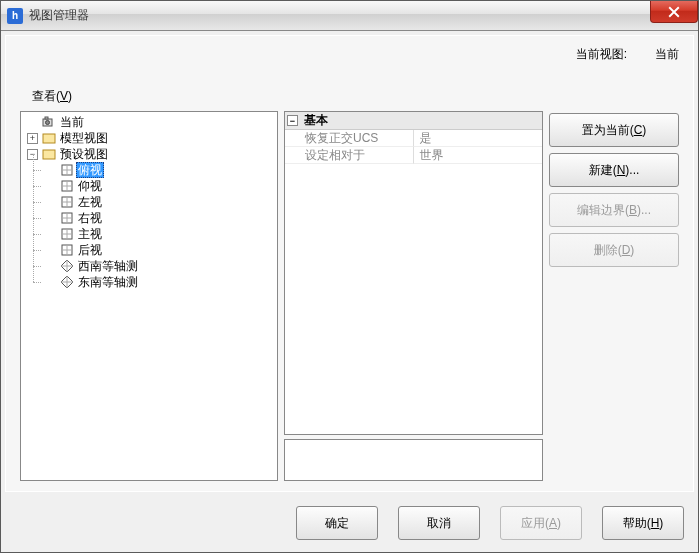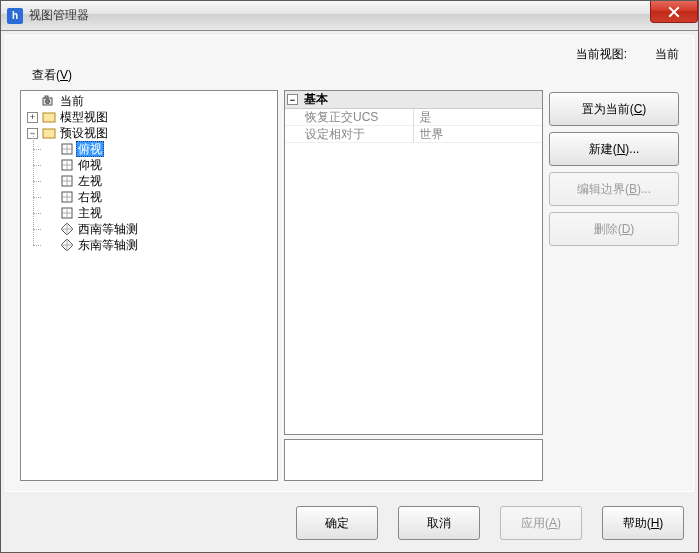--- a/index.html
+++ b/index.html
@@ -46,21 +46,21 @@
     margin: 4px;
     display: flex; flex-direction: column;
     padding: 10px 14px 10px 14px;
   }
   .top-labels {
     display: flex; align-items: center; gap: 28px;
     margin-bottom: 4px;
     padding-left: 4px;
     justify-content: flex-end;
   }
-  .view-menu { margin-bottom: 6px; padding-left: 12px; }
+  .view-menu { margin-bottom: 6px; padding-left: 12px; margin-top: 21px; }
   .view-menu u { text-decoration: underline; }
   .main-area {
     flex: 1;
     display: flex;
     gap: 6px;
     min-height: 0;
   }
   
   .tree-panel {
     width: 258px;
@@ -297,20 +297,33 @@
                       </svg>
                     </span>
                     <span class="label">主视</span>
                   </div>
                 </li>
                 <li>
                   <div class="tree-row">
                     <span class="expander empty"></span>
                     <span class="tree-icon">
                       <svg viewBox="0 0 14 14">
+                        <rect x="2" y="2" width="10" height="10" fill="#fff" stroke="#555"></rect>
+                        <line x1="2" y1="7" x2="12" y2="7" stroke="#aaa"></line>
+                        <line x1="7" y1="2" x2="7" y2="12" stroke="#aaa"></line>
+                      </svg>
+                    </span>
+                    <span class="label">后视</span>
+                  </div>
+                </li>
+                <li>
+                  <div class="tree-row">
+                    <span class="expander empty"></span>
+                    <span class="tree-icon">
+                      <svg viewBox="0 0 14 14">
                         <polygon points="7,1 13,7 7,13 1,7" fill="#fff" stroke="#555"></polygon>
                         <line x1="7" y1="1" x2="7" y2="13" stroke="#aaa"></line>
                         <line x1="1" y1="7" x2="13" y2="7" stroke="#aaa"></line>
                       </svg>
                     </span>
                     <span class="label">西南等轴测</span>
                   </div>
                 </li>
                 <li>
                   <div class="tree-row">

